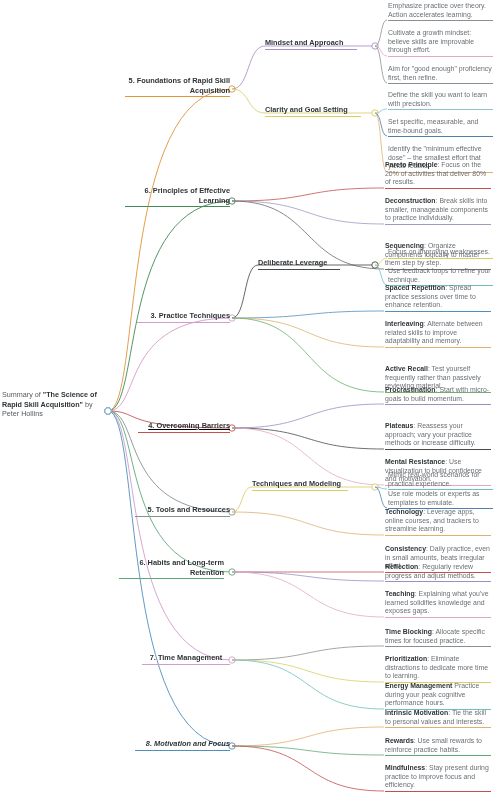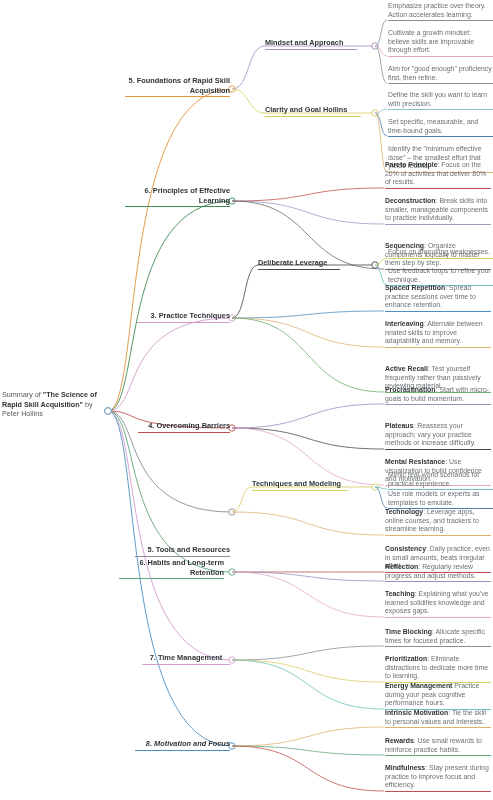--- a/index.html
+++ b/index.html
@@ -121,21 +121,21 @@
       </div>
       <div class="node leaf" style="left: 388px; top: 29px; width: 106px;">
         <p class="txt">Cultivate a growth mindset: believe skills are improvable through effort.</p>
         <div class="ul" style="border-bottom-color: rgb(227, 169, 196);"></div>
       </div>
       <div class="node leaf" style="left: 388px; top: 65px; width: 106px;">
         <p class="txt">Aim for "good enough" proficiency first, then refine.</p>
         <div class="ul" style="border-bottom-color: rgb(138, 143, 147);"></div>
       </div>
       <div class="node sub" style="left: 265px; top: 105px; width: 96px;">
-        <p class="txt">Clarity and Goal Hollins</p>
+        <p class="txt">Clarity and Goal Setting</p>
         <div class="ul" style="border-bottom-color: rgb(216, 207, 99);"></div>
       </div>
       <div class="node leaf" style="left: 388px; top: 91px; width: 106px;">
         <p class="txt">Define the skill you want to learn with precision.</p>
         <div class="ul" style="border-bottom-color: rgb(140, 195, 207);"></div>
       </div>
       <div class="node leaf" style="left: 388px; top: 118px; width: 106px;">
         <p class="txt">Set specific, measurable, and time-bound goals.</p>
         <div class="ul" style="border-bottom-color: rgb(79, 127, 176);"></div>
       </div>
@@ -180,37 +180,37 @@
         <div class="ul" style="border-bottom-color: rgb(79, 143, 192);"></div>
       </div>
       <div class="node leaf" style="left: 385px; top: 320px; width: 106px;">
         <p class="txt"><b>Interleaving</b>: Alternate between related skills to improve adaptability and memory.</p>
         <div class="ul" style="border-bottom-color: rgb(224, 176, 114);"></div>
       </div>
       <div class="node leaf" style="left: 385px; top: 365px; width: 106px;">
         <p class="txt"><b>Active Recall</b>: Test yourself frequently rather than passively reviewing material.</p>
         <div class="ul" style="border-bottom-color: rgb(111, 174, 111);"></div>
       </div>
-      <div class="node main" style="left: 138px; top: 421px; width: 92px;">
+      <div class="node main" style="left: 138px; top: 421px; width: 92px; text-decoration: underline;">
         <p class="txt">4. Overcoming Barriers</p>
         <div class="ul" style="border-bottom-color: rgb(192, 80, 77);"></div>
       </div>
       <div class="node leaf" style="left: 385px; top: 386px; width: 106px;">
         <p class="txt"><b>Procrastination</b>: Start with micro-goals to build momentum.</p>
         <div class="ul" style="border-bottom-color: rgb(155, 143, 196);"></div>
       </div>
       <div class="node leaf" style="left: 385px; top: 422px; width: 106px;">
         <p class="txt"><b>Plateaus</b>: Reassess your approach; vary your practice methods or increase difficulty.</p>
         <div class="ul" style="border-bottom-color: rgb(74, 74, 74);"></div>
       </div>
       <div class="node leaf" style="left: 385px; top: 458px; width: 106px;">
         <p class="txt"><b>Mental Resistance</b>: Use visualization to build confidence and motivation.</p>
         <div class="ul" style="border-bottom-color: rgb(227, 169, 196);"></div>
       </div>
-      <div class="node main" style="left: 135px; top: 505px; width: 95px; margin-top: 40px;">
+      <div class="node main" style="left: 135px; top: 505px; width: 95px;">
         <p class="txt">5. Tools and Resources</p>
         <div class="ul" style="border-bottom-color: rgb(138, 143, 147);"></div>
       </div>
       <div class="node sub" style="left: 252px; top: 479px; width: 96px;">
         <p class="txt">Techniques and Modeling</p>
         <div class="ul" style="border-bottom-color: rgb(216, 207, 99);"></div>
       </div>
       <div class="node leaf" style="left: 388px; top: 471px; width: 106px;">
         <p class="txt">Mimic real-world scenarios for practical experience.</p>
         <div class="ul" style="border-bottom-color: rgb(111, 192, 189);"></div>

